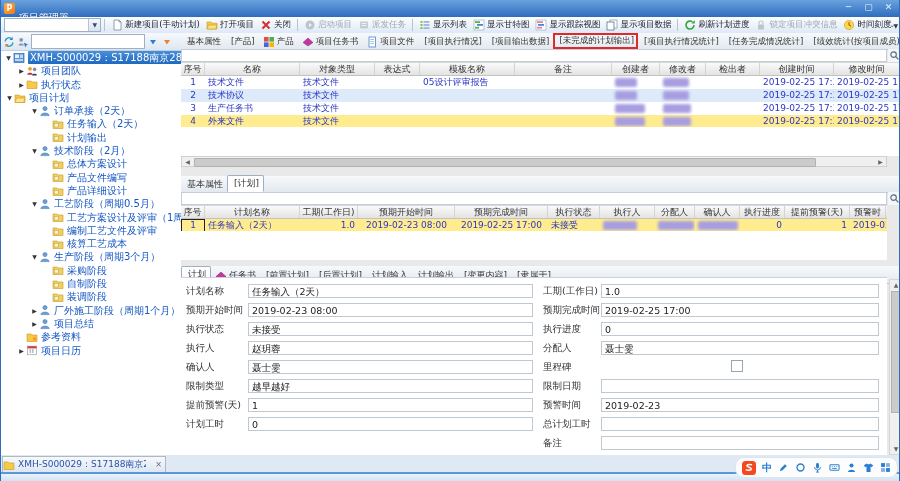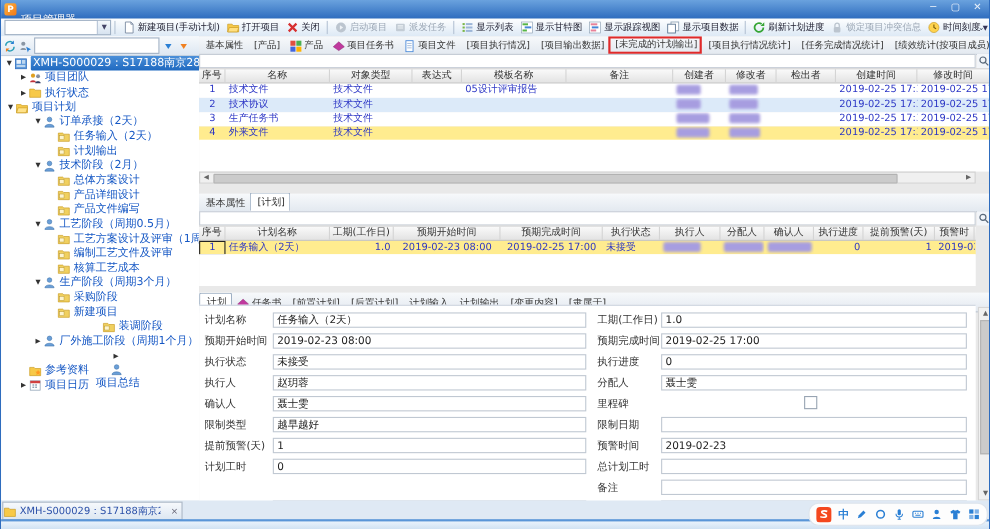--- a/index.html
+++ b/index.html
@@ -300,29 +300,29 @@
               <rect x="2.2" y="5.4" width="4" height="3.6" fill="#fdf4cf" stroke="#b09030" stroke-width=".4"></rect>
             </svg></span>
           <span class="tlabel">总体方案设计</span>
         </div>
         <div class="trow" style="padding-left: 42px;">
           <span class="arr"></span>
           <span class="icon"><svg width="12" height="12" viewBox="0 0 12 12">
               <path d="M1 3h4l1 1h5v6.5H1z" fill="#f0d060" stroke="#c89a20" stroke-width=".6"></path>
               <rect x="2.2" y="5.4" width="4" height="3.6" fill="#fdf4cf" stroke="#b09030" stroke-width=".4"></rect>
             </svg></span>
+          <span class="tlabel">产品文件编写</span>
+        </div>
+        <div class="trow" style="padding-left: 42px;">
+          <span class="arr"></span>
+          <span class="icon"><svg width="12" height="12" viewBox="0 0 12 12">
+              <path d="M1 3h4l1 1h5v6.5H1z" fill="#f0d060" stroke="#c89a20" stroke-width=".6"></path>
+              <rect x="2.2" y="5.4" width="4" height="3.6" fill="#fdf4cf" stroke="#b09030" stroke-width=".4"></rect>
+            </svg></span>
           <span class="tlabel">产品详细设计</span>
-        </div>
-        <div class="trow" style="padding-left: 42px;">
-          <span class="arr"></span>
-          <span class="icon"><svg width="12" height="12" viewBox="0 0 12 12">
-              <path d="M1 3h4l1 1h5v6.5H1z" fill="#f0d060" stroke="#c89a20" stroke-width=".6"></path>
-              <rect x="2.2" y="5.4" width="4" height="3.6" fill="#fdf4cf" stroke="#b09030" stroke-width=".4"></rect>
-            </svg></span>
-          <span class="tlabel">产品文件编写</span>
         </div>
         <div class="trow" style="padding-left: 29px;">
           <span class="arr">▼</span>
           <span class="icon"><svg width="12" height="12" viewBox="0 0 12 12">
               <circle cx="6" cy="3.6" r="2.1" fill="#6a9fd8" stroke="#3a6fa8" stroke-width=".5"></circle>
               <path d="M1.8 10.6c0-3.4 8.4-3.4 8.4 0z" fill="#6a9fd8" stroke="#3a6fa8" stroke-width=".5"></path>
             </svg></span>
           <span class="tlabel">工艺阶段（周期0.5月）</span>
         </div>
         <div class="trow" style="padding-left: 42px;">
@@ -364,39 +364,39 @@
               <rect x="2.2" y="5.4" width="4" height="3.6" fill="#fdf4cf" stroke="#b09030" stroke-width=".4"></rect>
             </svg></span>
           <span class="tlabel">采购阶段</span>
         </div>
         <div class="trow" style="padding-left: 42px;">
           <span class="arr"></span>
           <span class="icon"><svg width="12" height="12" viewBox="0 0 12 12">
               <path d="M1 3h4l1 1h5v6.5H1z" fill="#f0d060" stroke="#c89a20" stroke-width=".6"></path>
               <rect x="2.2" y="5.4" width="4" height="3.6" fill="#fdf4cf" stroke="#b09030" stroke-width=".4"></rect>
             </svg></span>
-          <span class="tlabel">新建项目</span>
-        </div>
-        <div class="trow" style="padding-left: 42px; margin-left: 41px;">
+          <span class="tlabel">自制阶段</span>
+        </div>
+        <div class="trow" style="padding-left: 42px;">
           <span class="arr"></span>
           <span class="icon"><svg width="12" height="12" viewBox="0 0 12 12">
               <path d="M1 3h4l1 1h5v6.5H1z" fill="#f0d060" stroke="#c89a20" stroke-width=".6"></path>
               <rect x="2.2" y="5.4" width="4" height="3.6" fill="#fdf4cf" stroke="#b09030" stroke-width=".4"></rect>
             </svg></span>
           <span class="tlabel">装调阶段</span>
         </div>
         <div class="trow" style="padding-left: 29px;">
           <span class="arr">▶</span>
           <span class="icon"><svg width="12" height="12" viewBox="0 0 12 12">
               <circle cx="6" cy="3.6" r="2.1" fill="#6a9fd8" stroke="#3a6fa8" stroke-width=".5"></circle>
               <path d="M1.8 10.6c0-3.4 8.4-3.4 8.4 0z" fill="#6a9fd8" stroke="#3a6fa8" stroke-width=".5"></path>
             </svg></span>
           <span class="tlabel">厂外施工阶段（周期1个月）</span>
         </div>
-        <div class="trow" style="padding-left: 29px; flex-direction: column;">
+        <div class="trow" style="padding-left: 29px;">
           <span class="arr">▶</span>
           <span class="icon"><svg width="12" height="12" viewBox="0 0 12 12">
               <circle cx="6" cy="3.6" r="2.1" fill="#6a9fd8" stroke="#3a6fa8" stroke-width=".5"></circle>
               <path d="M1.8 10.6c0-3.4 8.4-3.4 8.4 0z" fill="#6a9fd8" stroke="#3a6fa8" stroke-width=".5"></path>
             </svg></span>
           <span class="tlabel">项目总结</span>
         </div>
         <div class="trow" style="padding-left: 16px;">
           <span class="arr"></span>
           <span class="icon"><svg width="12" height="12" viewBox="0 0 12 12">

